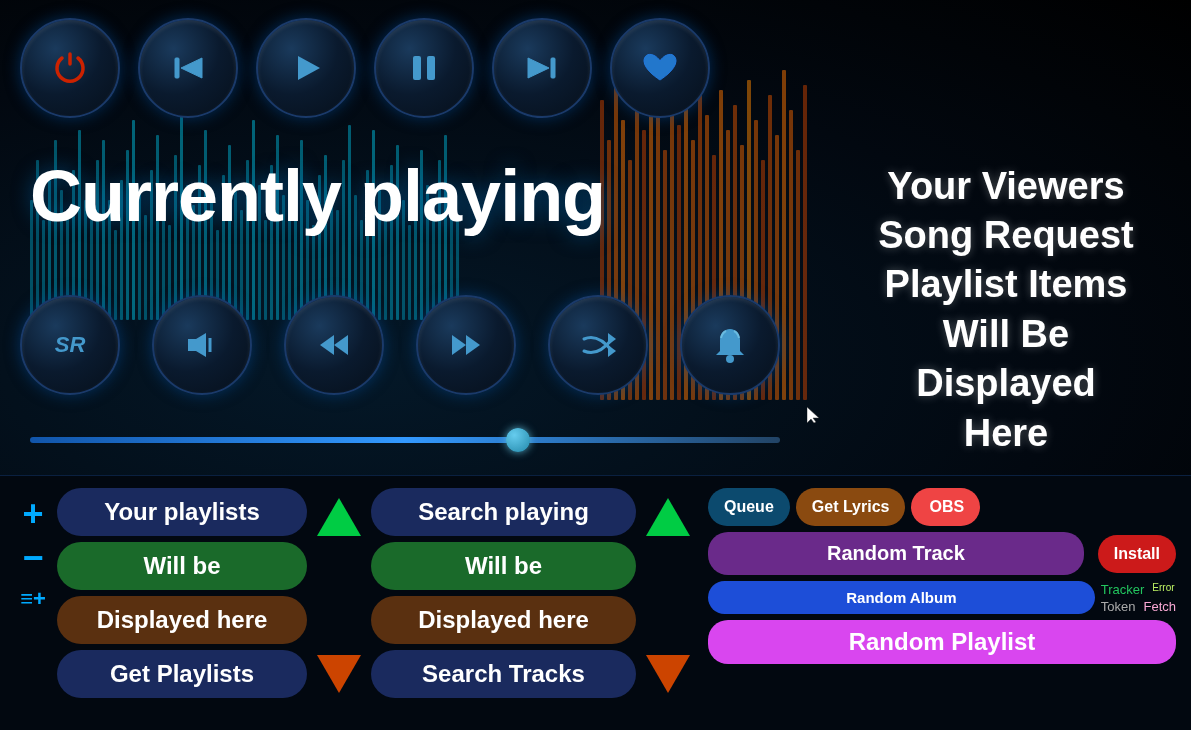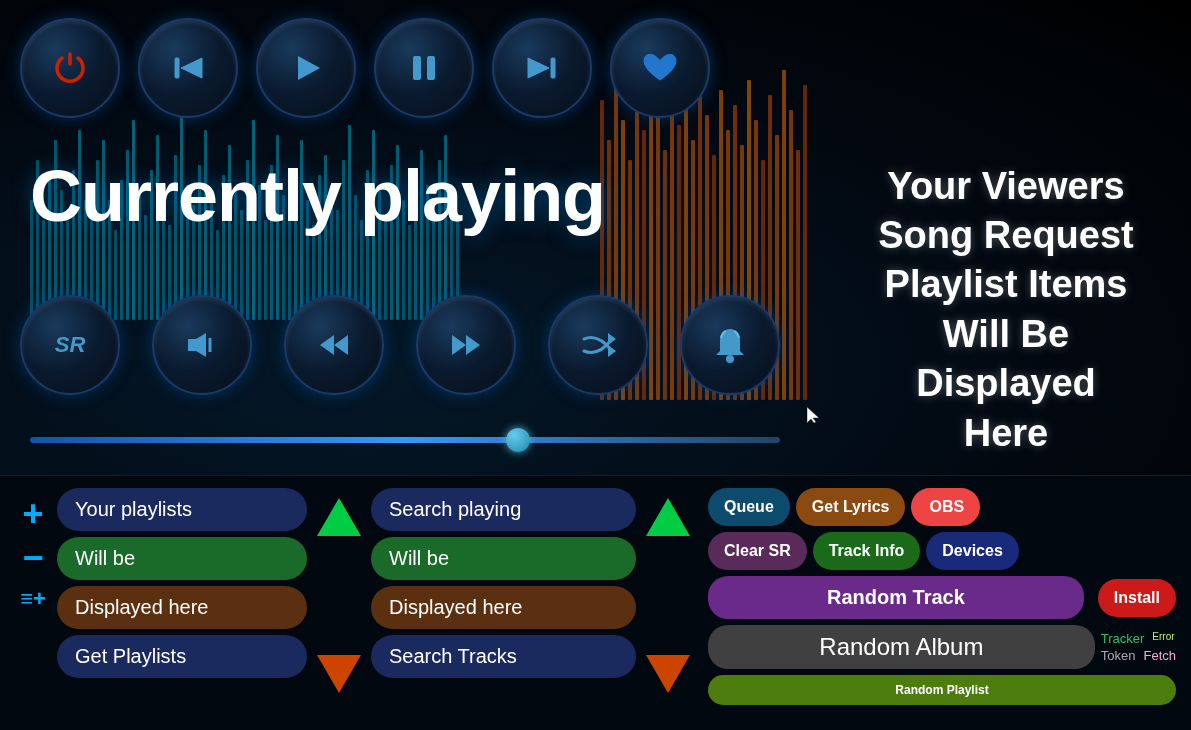--- a/index.html
+++ b/index.html
@@ -184,24 +184,24 @@
       cursor: pointer;
       line-height: 1;
     }
 
     .pm-btn.minus { font-size: 32px; }
     .pm-btn.list-plus { font-size: 20px; }
 
     .label-btn {
       border-radius: 25px;
       padding: 10px 18px;
-      font-size: 20px;
-      font-weight: normal;
+      font-size: 24px;
+      font-weight: bold;
       color: #ffffff;
-      text-align: left;
+      text-align: center;
       cursor: pointer;
       border: none;
     }
 
     .label-btn.dark-blue { background: #1a2a5e; }
     .label-btn.green { background: #1a6a2a; }
     .label-btn.brown { background: #5a3010; }
 
     .arrow-up {
       width: 0; height: 0;
@@ -528,59 +528,48 @@
         <span>Queue</span>
       </button>
       <button class="action-btn btn-get-lyrics">
         <span>Get Lyrics</span>
       </button>
       <button class="action-btn btn-obs">
         <span>OBS</span>
       </button>
     </div>
 
-    <div style="display:flex;gap:6px;align-items:center;">
-      <button class="action-btn btn-clear-sr">
-        <span>Clear SR</span>
-      </button>
-      <button class="action-btn btn-track-info">
-        <span>Track Info</span>
-      </button>
-      <button class="action-btn btn-devices">
-        <span>Devices</span>
-      </button>
-    </div>
 
     <div style="display:flex;gap:14px;align-items:center;">
       <button class="action-btn" style="background:#6a2a8a;font-size:20px;font-weight:bold;padding:10px 16px;flex:1;">
         <span>Random Track</span>
       </button>
       <button class="action-btn btn-install">
         <span>Install</span>
       </button>
     </div>
 
     <div style="display:flex;gap:6px;align-items:center;">
-      <button class="action-btn" style="background:#404040;font-size:24px;font-weight:normal;padding:8px 16px;flex:1;">
+      <button class="action-btn" style="background:#1d4ed8;font-size:15px;font-weight:bold;padding:8px 16px;flex:1;">
         <span>Random Album</span>
       </button>
       <div style="display:flex;flex-direction:column;gap:2px;align-items:flex-start;">
         <div style="display:flex;gap:8px;">
           <span class="small-label" style="color:#22c55e;font-size:13px;">Tracker</span>
           <span class="small-label" style="color:#bef264;font-size:10px;">Error</span>
         </div>
         <div style="display:flex;gap:8px;">
           <span class="small-label" style="color:#aaa;font-size:13px;">Token</span>
           <span class="small-label" style="color:#f9a8d4;font-size:13px;">Fetch</span>
         </div>
       </div>
     </div>
 
     <div style="display:flex;gap:6px;align-items:center;">
-      <button class="action-btn" style="background:#4d7c0f;font-size:12px;font-weight:bold;padding:8px 16px;flex:1;">
+      <button class="action-btn" style="background:#d946ef;font-size:24px;font-weight:bold;padding:8px 16px;flex:1;">
         <span>Random Playlist</span>
       </button>
     </div>
   </div>
 
 </div>
 
 <div style="position:absolute;top:407px;right:372px;width:12px;height:16px;z-index:10;">
   <svg viewBox="0 0 12 16" width="12" height="16">
     <polygon points="0,0 0,16 4,12 7,16 9,15 6,11 12,11" fill="white" stroke="#333" stroke-width="0.5"></polygon>

